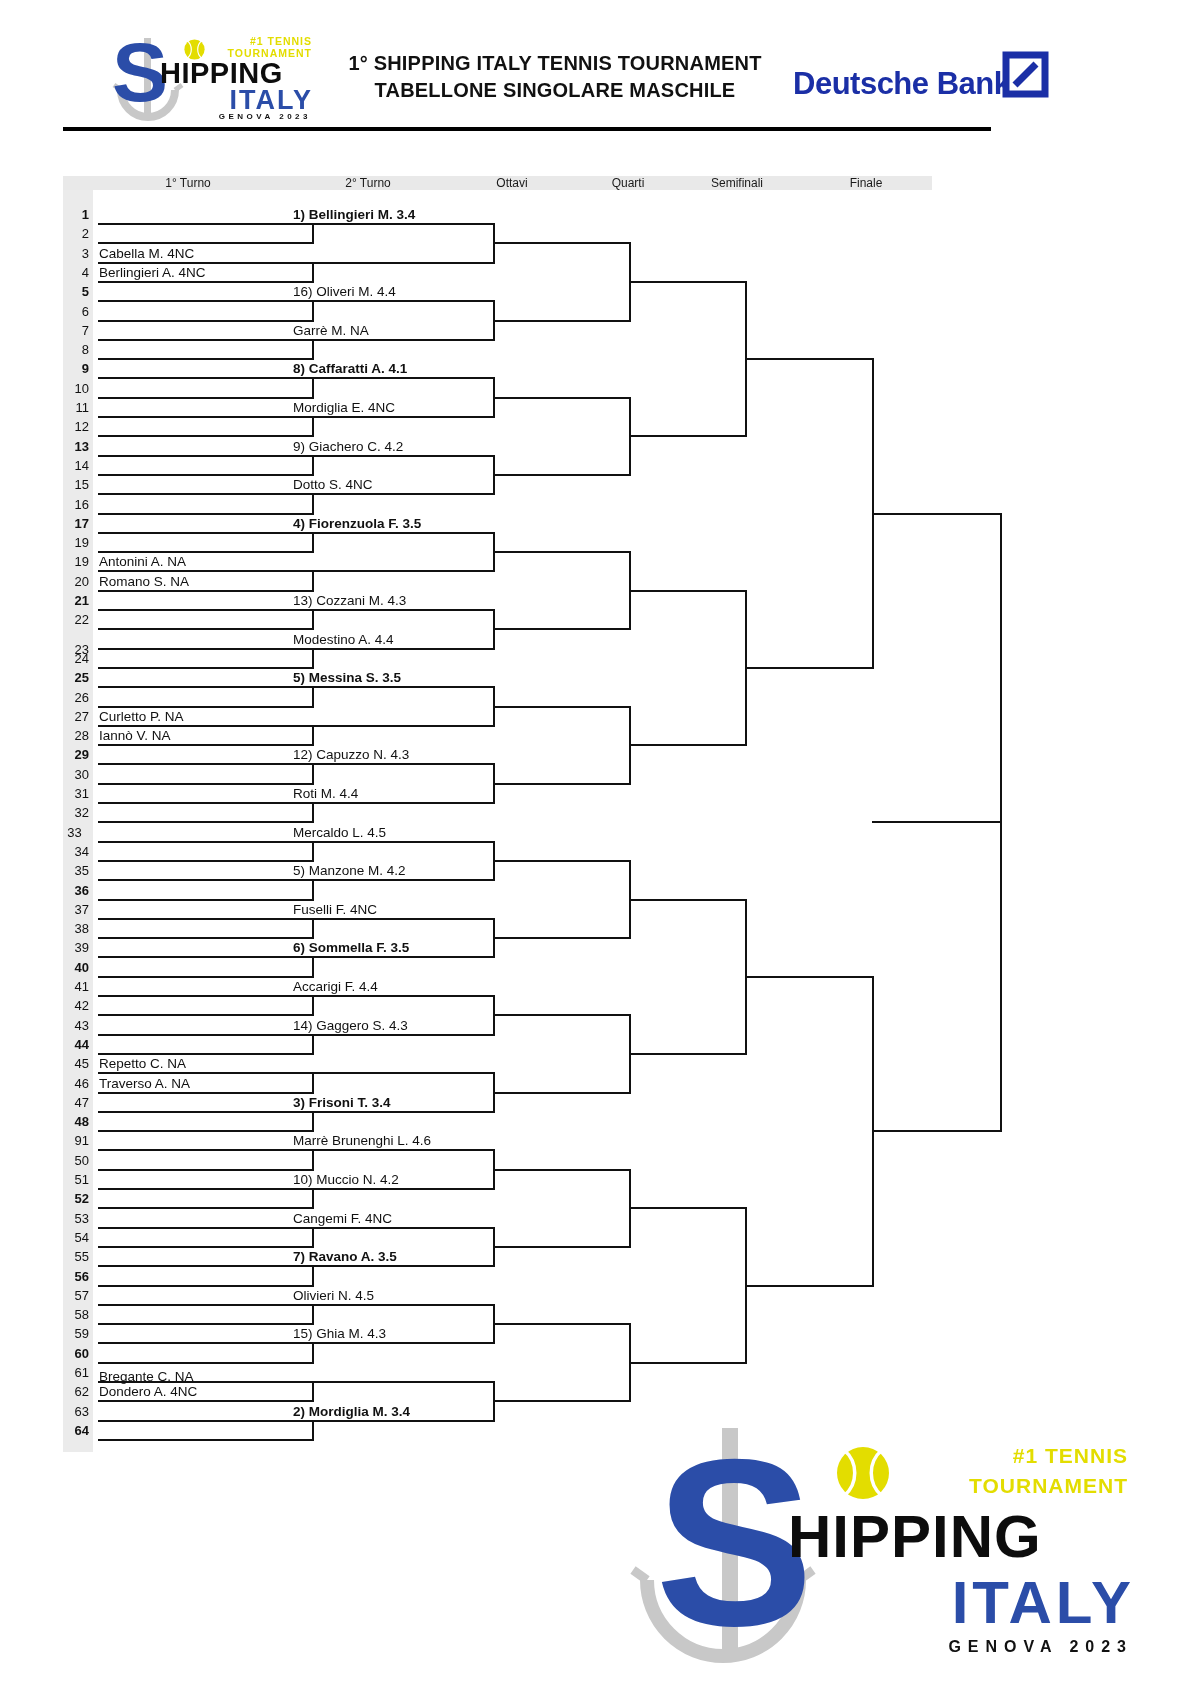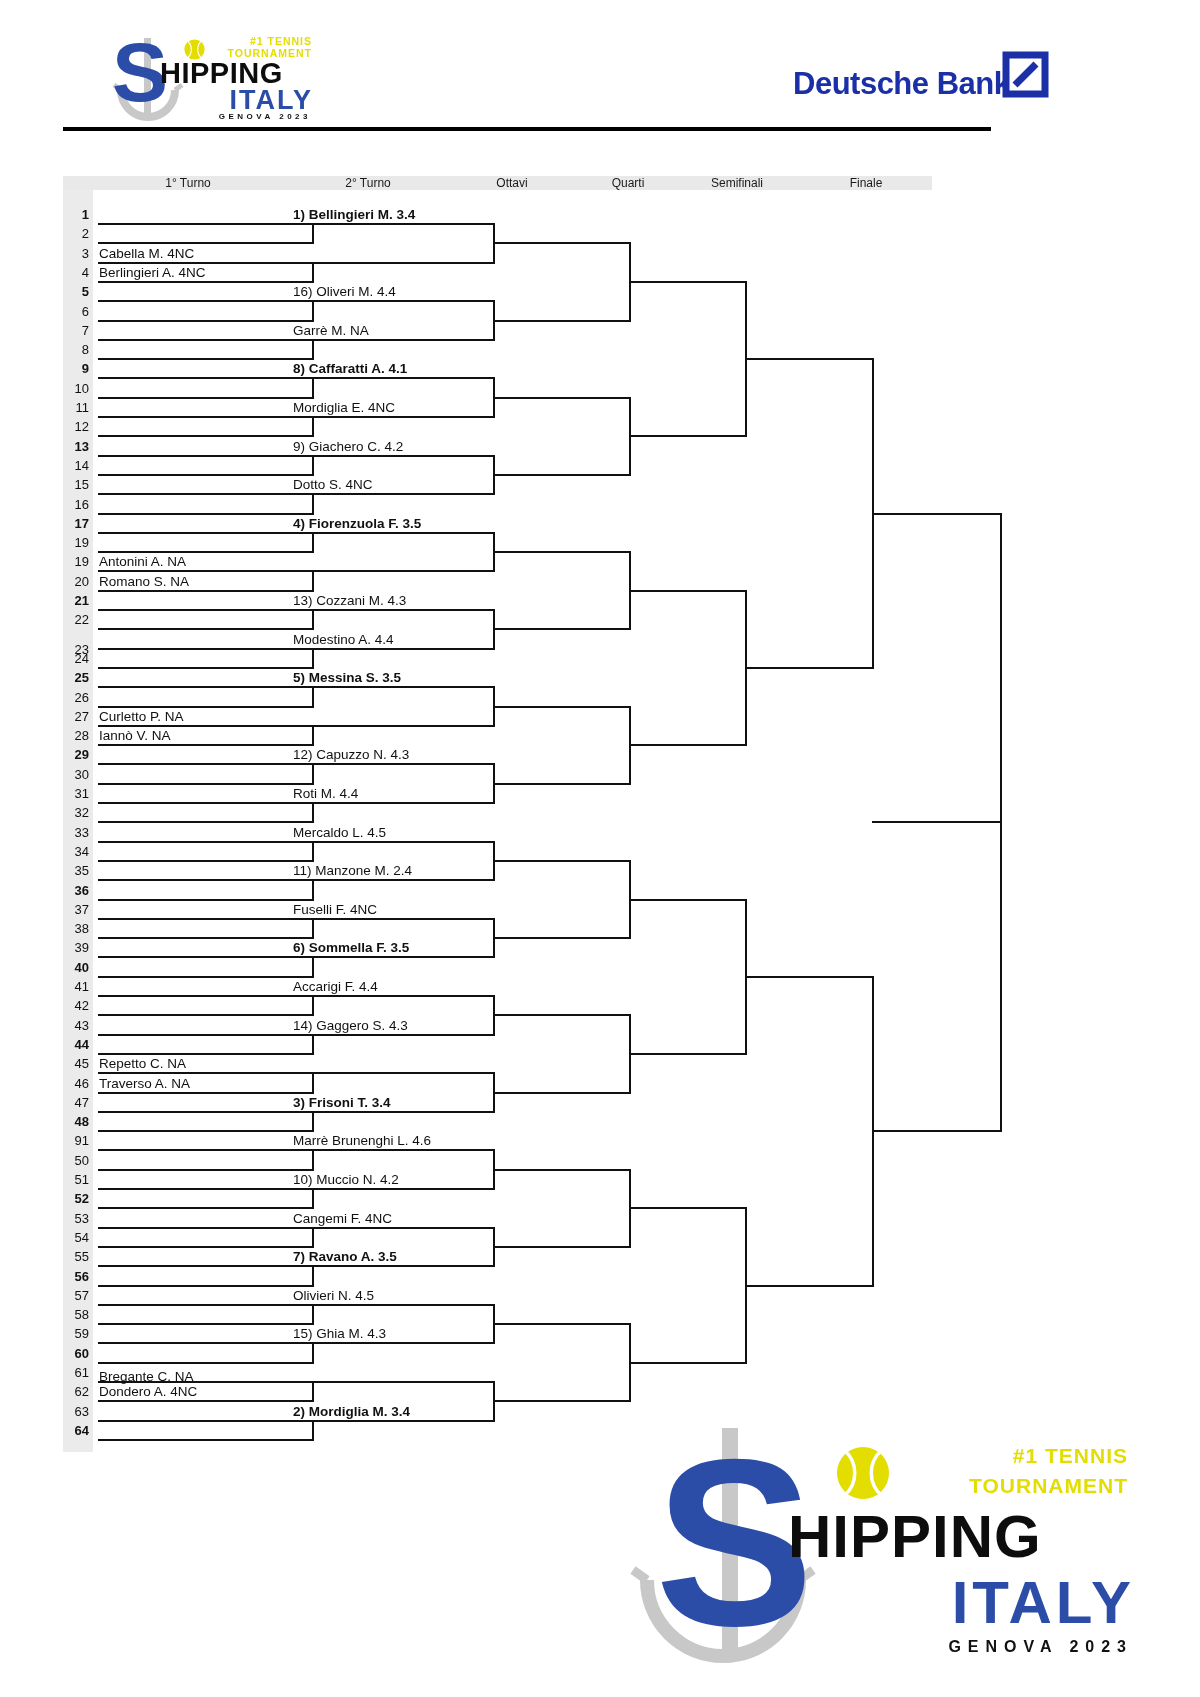--- a/index.html
+++ b/index.html
@@ -56,20 +56,24 @@
       <circle cx="27" cy="27" r="26" fill="#e3dd00"></circle>
       <path d="M 8 4 A 30 30 0 0 1 8 50 M 46 4 A 30 30 0 0 0 46 50" fill="none" stroke="#fff" stroke-width="3"></path>
     </svg>
     <div id="small-tag1" class="yellow-txt">#1 TENNIS</div>
     <div id="small-tag2" class="yellow-txt">TOURNAMENT</div>
     <div id="small-logo-hipping">HIPPING</div>
     <div id="small-logo-italy">ITALY</div>
     <div id="small-logo-genova">GENOVA 2023</div>
   </div>
 
+  <div id="title-block">
+    <div>1° SHIPPING ITALY TENNIS TOURNAMENT</div>
+    <div>TABELLONE SINGOLARE MASCHILE</div>
+  </div>
 
   <div>
     <span id="db-text">Deutsche Bank</span>
     <svg id="db-square" width="47" height="47" viewBox="0 0 47 47">
       <rect x="4" y="4" width="39" height="39" fill="#ffffff" stroke="#1b2fa6" stroke-width="7"></rect>
       <line x1="13" y1="34" x2="34" y2="13" stroke="#1b2fa6" stroke-width="7"></line>
     </svg>
   </div>
 
   <div id="header-rule"></div>
@@ -269,21 +273,21 @@
       <span class="num" style="top: 632px; margin-top: 10px;">23</span>
       <span class="num" style="top: 651px;">24</span>
       <span class="num b" style="top: 670px;">25</span>
       <span class="num" style="top: 690px;">26</span>
       <span class="num" style="top: 709px;">27</span>
       <span class="num" style="top: 728px;">28</span>
       <span class="num b" style="top: 747px;">29</span>
       <span class="num" style="top: 767px;">30</span>
       <span class="num" style="top: 786px;">31</span>
       <span class="num" style="top: 805px;">32</span>
-      <span class="num" style="top: 825px;">33</span>
+      <span class="num" style="top: 825px; text-align: center;">33</span>
       <span class="num" style="top: 844px;">34</span>
       <span class="num" style="top: 863px;">35</span>
       <span class="num b" style="top: 883px;">36</span>
       <span class="num" style="top: 902px;">37</span>
       <span class="num" style="top: 921px;">38</span>
       <span class="num" style="top: 940px;">39</span>
       <span class="num b" style="top: 960px;">40</span>
       <span class="num" style="top: 979px;">41</span>
       <span class="num" style="top: 998px;">42</span>
       <span class="num" style="top: 1018px;">43</span>
@@ -321,21 +325,21 @@
       <span class="player" style="left: 99px; top: 554px;">Antonini A. NA</span>
       <span class="player" style="left: 99px; top: 574px;">Romano S. NA</span>
       <span class="player" style="left: 293px; top: 593px;">13) Cozzani M. 4.3</span>
       <span class="player" style="left: 293px; top: 632px;">Modestino A. 4.4</span>
       <span class="player b" style="left: 293px; top: 670px;">5) Messina S. 3.5</span>
       <span class="player" style="left: 99px; top: 709px;">Curletto P. NA</span>
       <span class="player" style="left: 99px; top: 728px;">Iannò V. NA</span>
       <span class="player" style="left: 293px; top: 747px;">12) Capuzzo N. 4.3</span>
       <span class="player" style="left: 293px; top: 786px;">Roti M. 4.4</span>
       <span class="player" style="left: 293px; top: 825px;">Mercaldo L. 4.5</span>
-      <span class="player" style="left: 293px; top: 863px;">11) Manzone M. 2.4</span>
+      <span class="player" style="left: 293px; top: 863px;">5) Manzone M. 4.2</span>
       <span class="player" style="left: 293px; top: 902px;">Fuselli F. 4NC</span>
       <span class="player b" style="left: 293px; top: 940px;">6) Sommella F. 3.5</span>
       <span class="player" style="left: 293px; top: 979px;">Accarigi F. 4.4</span>
       <span class="player" style="left: 293px; top: 1018px;">14) Gaggero S. 4.3</span>
       <span class="player" style="left: 99px; top: 1056px;">Repetto C. NA</span>
       <span class="player" style="left: 99px; top: 1076px;">Traverso A. NA</span>
       <span class="player b" style="left: 293px; top: 1095px;">3) Frisoni T. 3.4</span>
       <span class="player" style="left: 293px; top: 1133px;">Marrè Brunenghi L. 4.6</span>
       <span class="player" style="left: 293px; top: 1172px;">10) Muccio N. 4.2</span>
       <span class="player" style="left: 293px; top: 1211px;">Cangemi F. 4NC</span>

